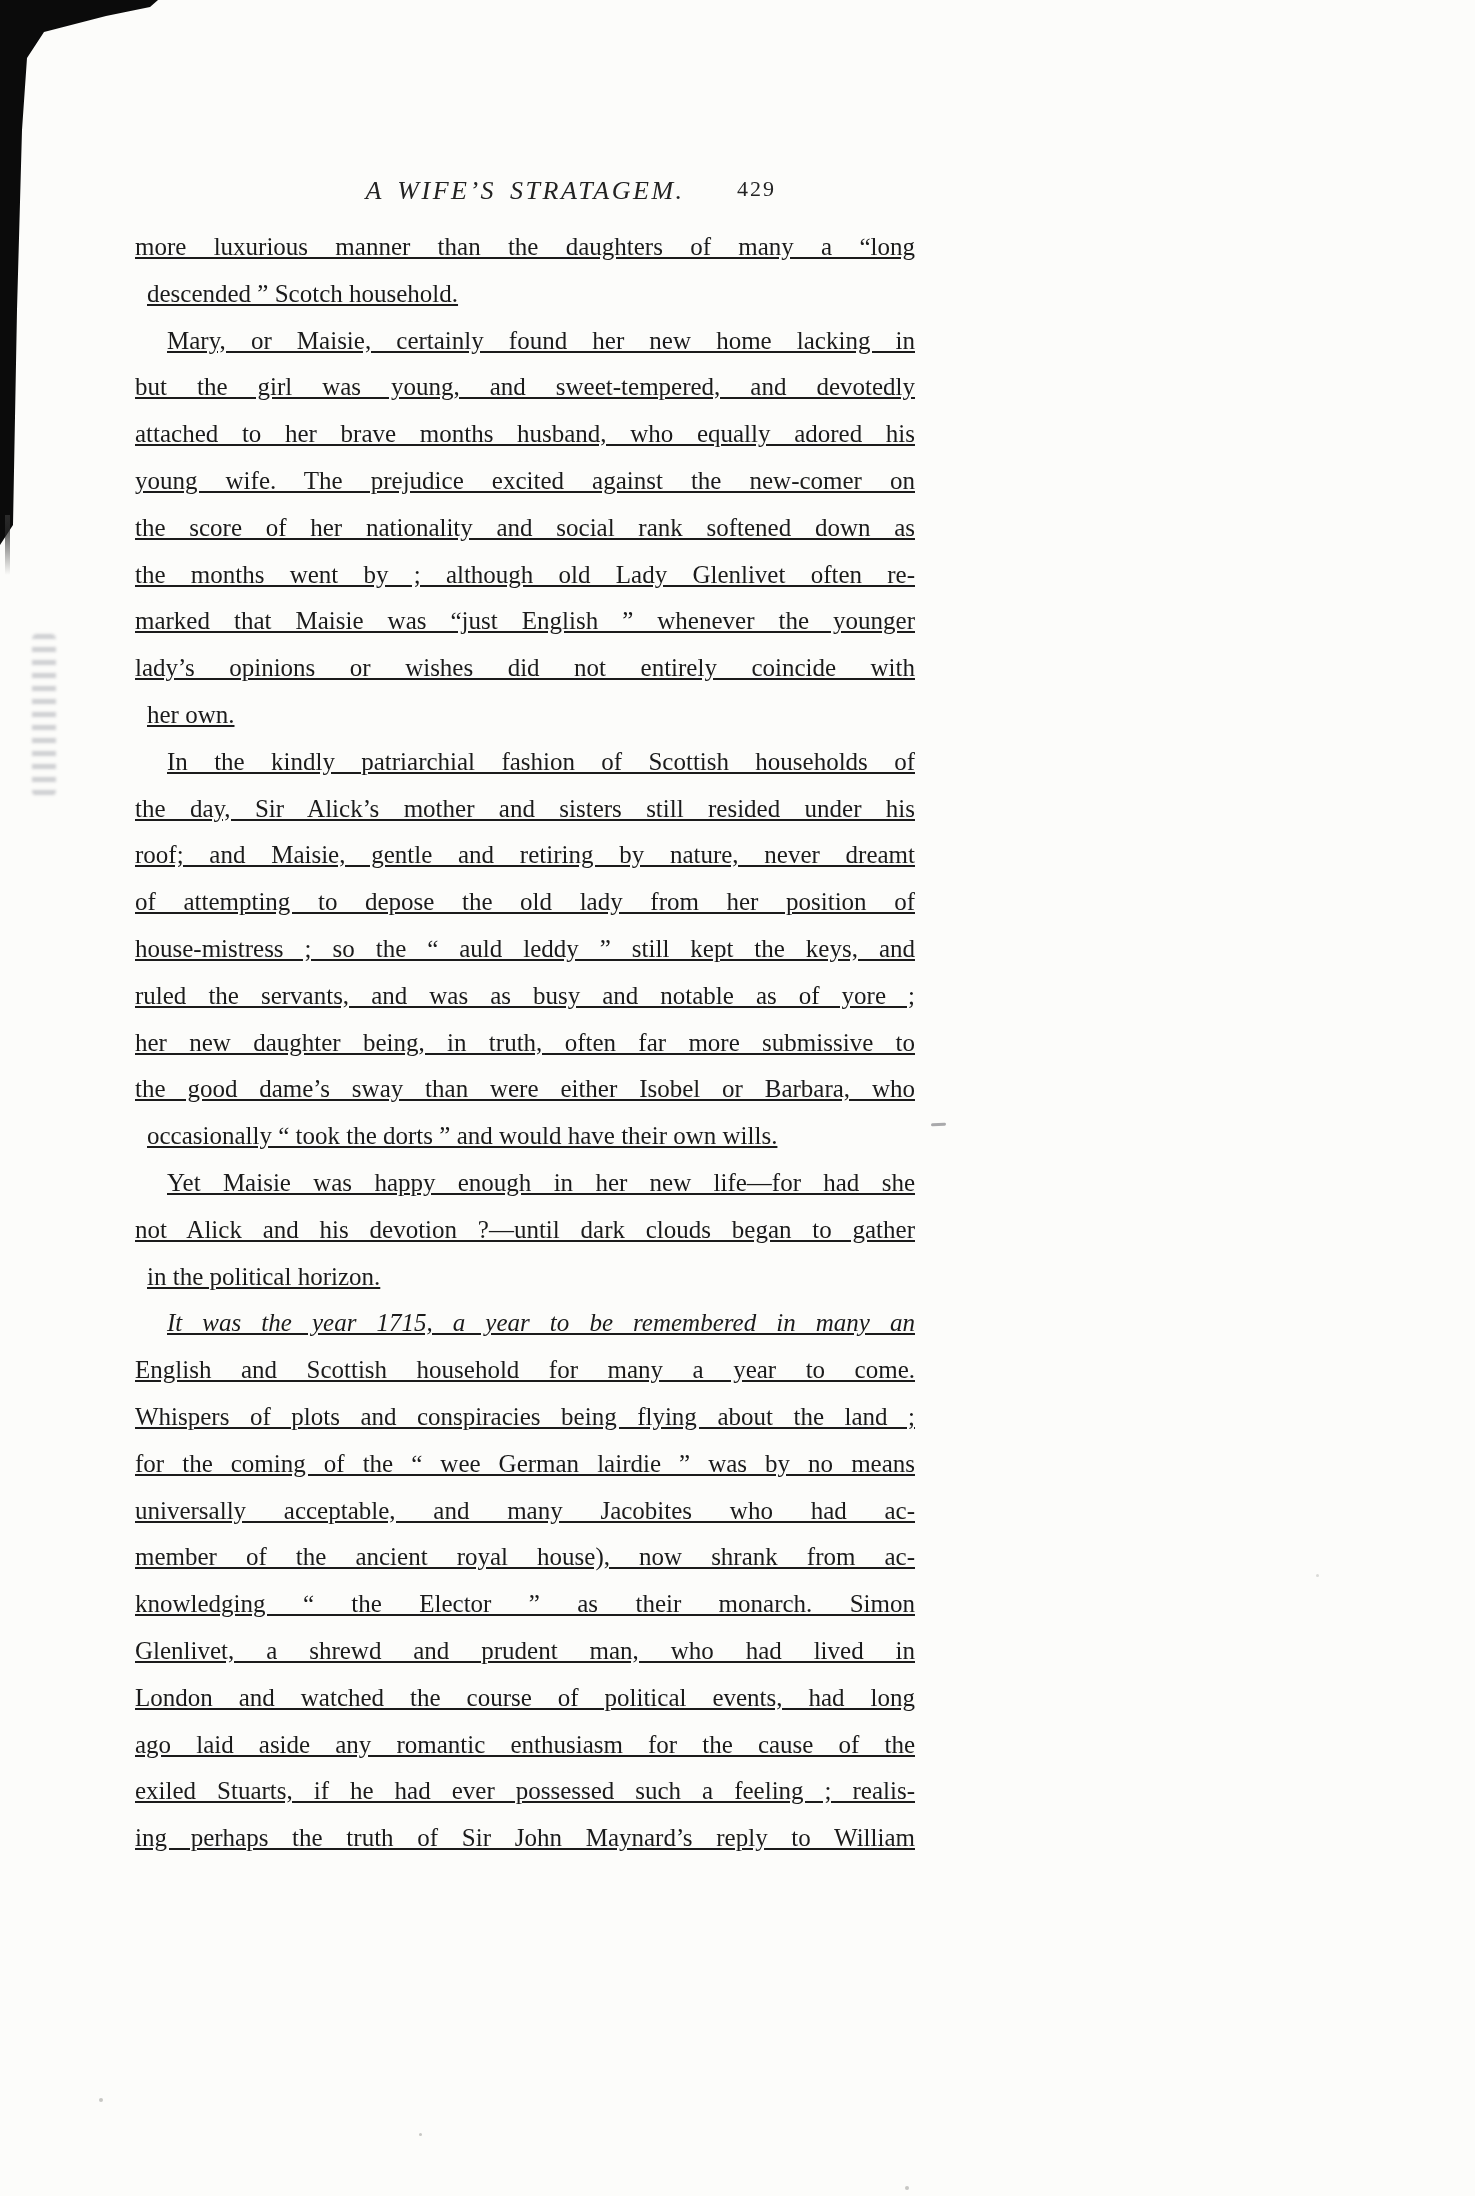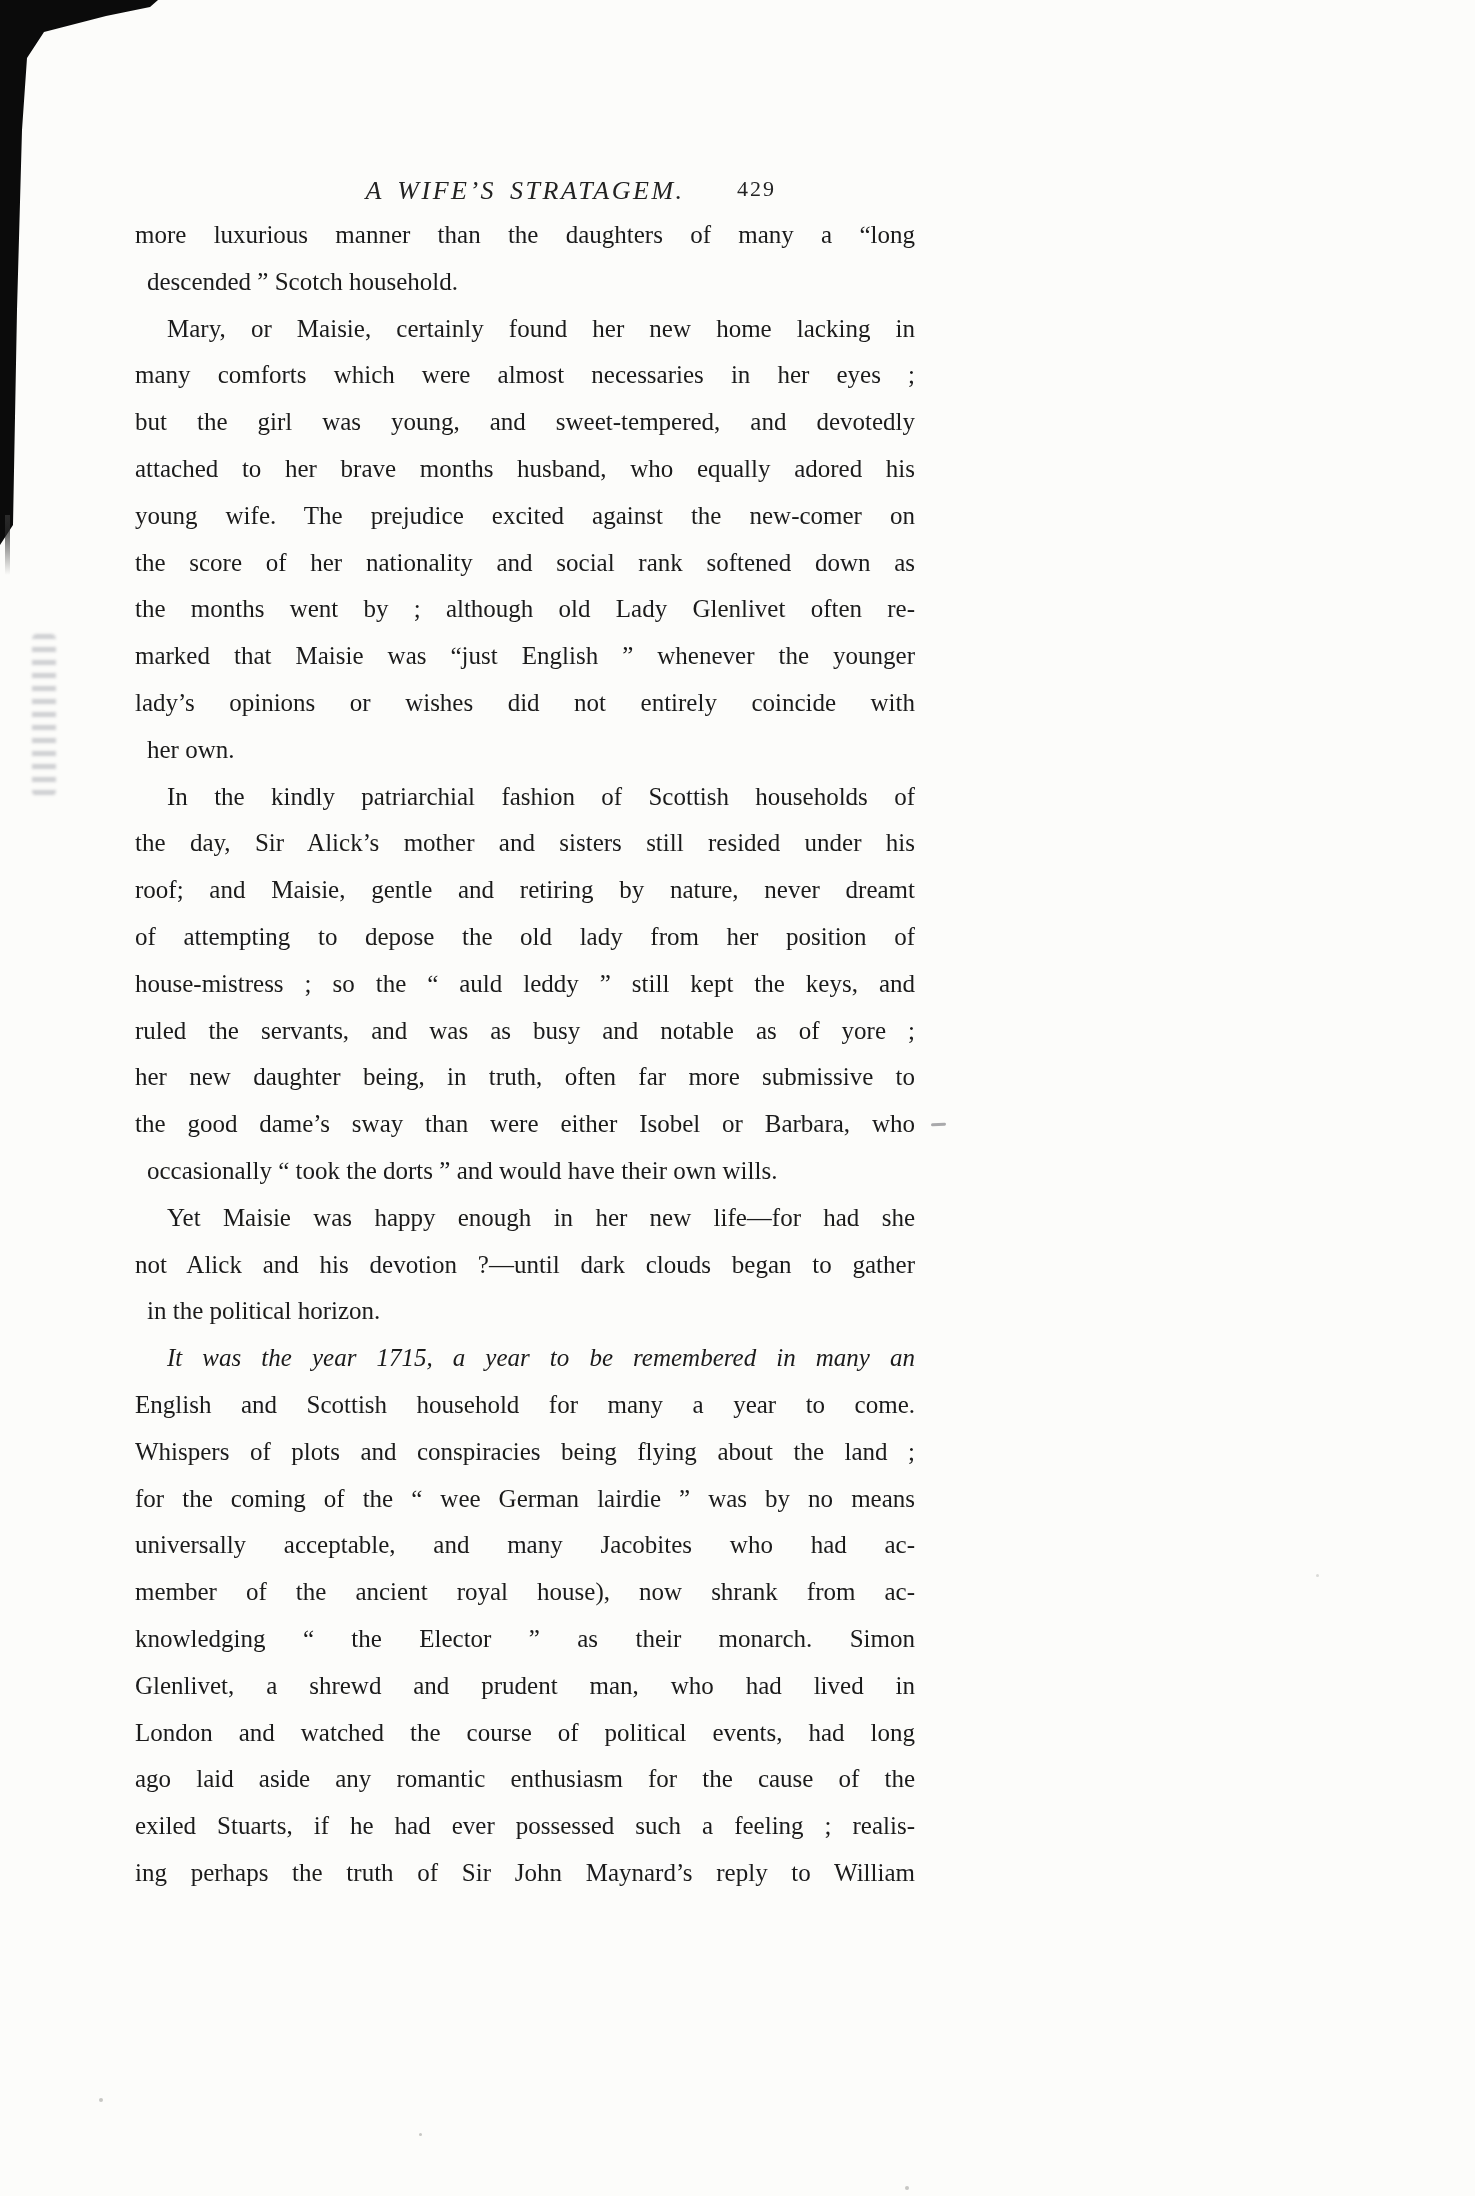--- a/index.html
+++ b/index.html
@@ -77,22 +77,23 @@
     position: absolute;
     left: 602px; top: 0;
     font-size: 22px;
     letter-spacing: 2px;
     color: #232323;
   }
 
   
   .text-block {
     position: absolute;
-    left: 135px; top: 212px;
+    left: 135px; top: 224px;
     width: 780px;
+    text-decoration: underline;
   }
   .line {
     font-size: 25px;
     line-height: 46.8px;
     height: 46.8px;
     text-align: justify;
     text-align-last: justify;
     -moz-text-align-last: justify;
     white-space: normal;
     overflow: hidden;
@@ -115,21 +116,20 @@
     <div class="page-number">429</div>
   </div>
 
   <div class="text-block" id="text-block">
       <div class="paragraph">
         <div class="line">more luxurious manner than the daughters of many a “long</div>
         <div class="line last">descended ” Scotch household.</div>
       </div>
       <div class="paragraph">
         <div class="line indent">Mary, or Maisie, certainly found her new home lacking in</div>
-        <div class="line">many comforts which were almost necessaries in her eyes ;</div>
         <div class="line">but the girl was young, and sweet-tempered, and devotedly</div>
         <div class="line">attached to her brave months husband, who equally adored his</div>
         <div class="line">young wife.  The prejudice excited against the new-comer on</div>
         <div class="line">the score of her nationality and social rank softened down as</div>
         <div class="line">the months went by ; although old Lady Glenlivet often re-</div>
         <div class="line">marked that Maisie was “just English ” whenever the younger</div>
         <div class="line">lady’s opinions or wishes did not entirely coincide with</div>
         <div class="line last">her own.</div>
       </div>
       <div class="paragraph">

